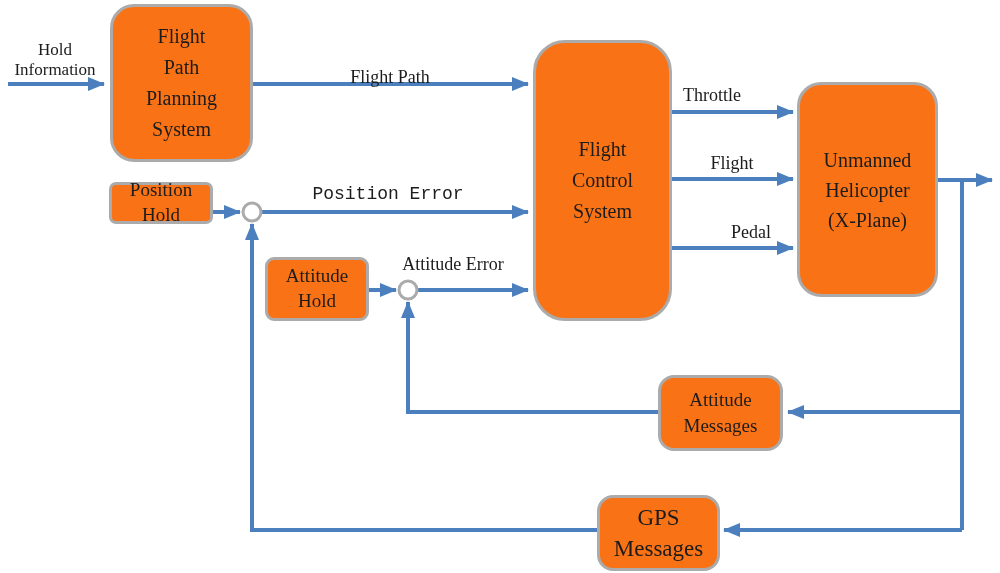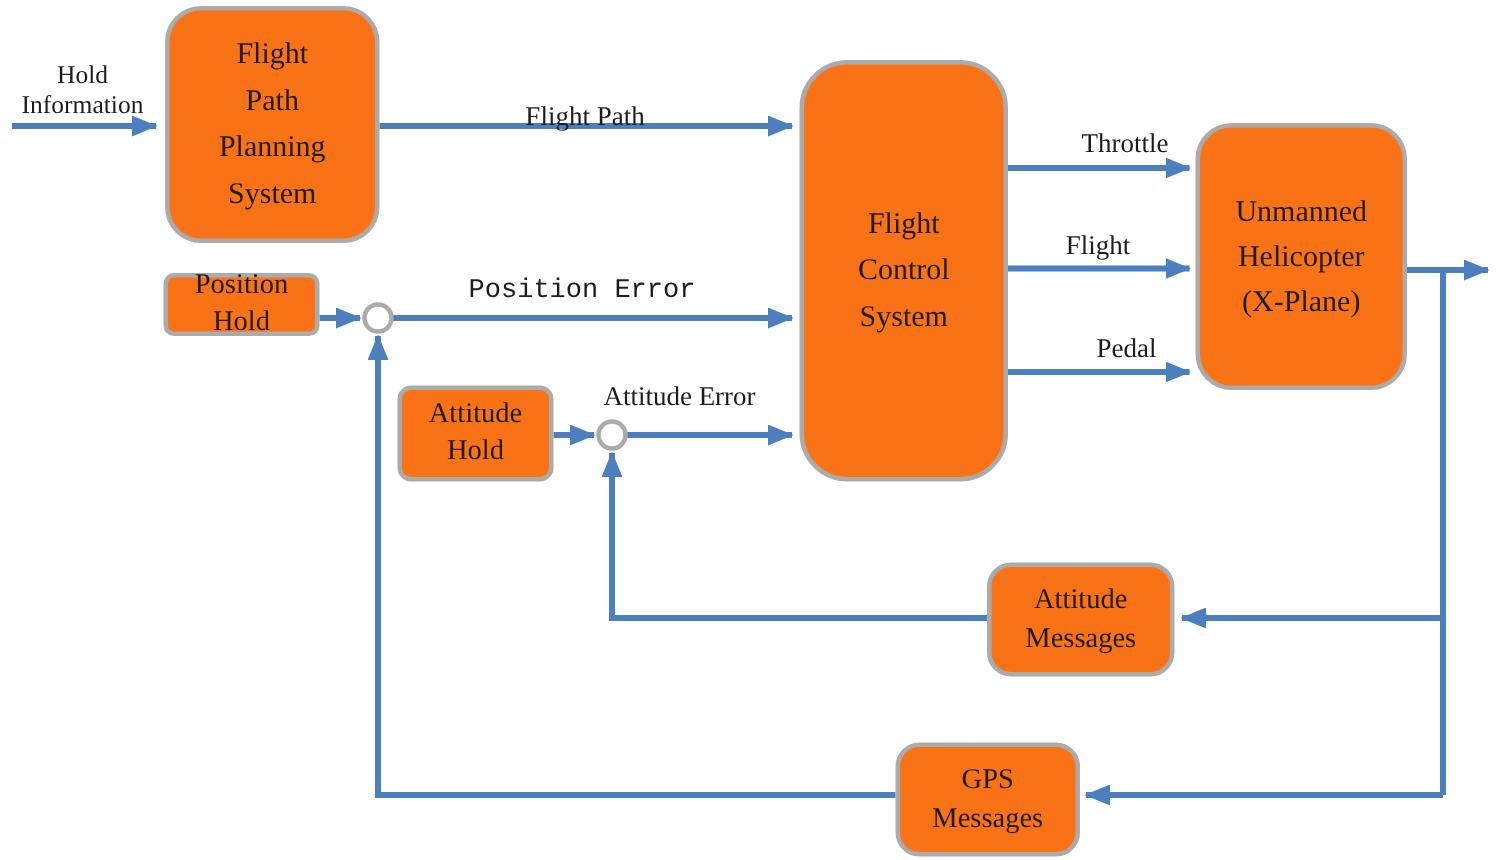--- a/index.html
+++ b/index.html
@@ -28,37 +28,37 @@
     justify-content: center;
     text-align: center;
     white-space: pre-line;
     z-index: 2;
     line-height: 1.45;
   }
   .node-fpps        { left:110px; top:4px;   width:143px; height:158px; border-radius:24px; font-size:20px; line-height:1.55; }
   .node-poshold     { left:109px; top:182px; width:104px; height:42px;  border-radius:7px;  font-size:19px; line-height:1.3; }
   .node-atthold     { left:265px; top:257px; width:104px; height:64px;  border-radius:9px;  font-size:19px; line-height:1.3; }
   .node-fcs         { left:533px; top:40px;  width:139px; height:281px; border-radius:32px; font-size:20px; line-height:1.55; }
-  .node-helicopter  { left:797px; top:82px;  width:141px; height:178px; border-radius:24px; font-size:20px; line-height:1.5; }
+  .node-helicopter  { left:797px; top:82px;  width:141px; height:215px; border-radius:24px; font-size:20px; line-height:1.5; }
   .node-attmsg      { left:658px; top:375px; width:125px; height:76px;  border-radius:16px; font-size:19px; line-height:1.35; }
-  .node-gpsmsg      { left:597px; top:495px; width:123px; height:76px;  border-radius:16px; font-size:19px; line-height:1.35; }
+  .node-gpsmsg      { left:597px; top:495px; width:123px; height:76px;  border-radius:16px; font-size:23px; line-height:1.35; }
   .edge-label {
     position: absolute;
     transform: translateX(-50%);
     text-align: center;
     white-space: pre-line;
     font-size: 18px;
     line-height: 1.15;
     z-index: 3;
   }
   .lbl-task     { left:55px;  top:40px;  font-size:17px; }
   .lbl-fpath    { left:390px; top:56px;margin-top:11px; }
   .lbl-poserr   { left:388px; top:184px;font-family:Liberation Mono, monospace; }
   .lbl-atterr   { left:453px; top:254px; }
-  .lbl-throttle { left:750px; top:85px; }
+  .lbl-throttle { left:712px; top:85px; }
   .lbl-cyclic   { left:732px; top:153px; }
   .lbl-pedal    { left:731px; top:222px;margin-left:20px; }
 </style>
 </head>
 <body>
 
 <div class="canvas">
 
   <svg class="wires" viewBox="0 0 1000 573">
     <defs>

